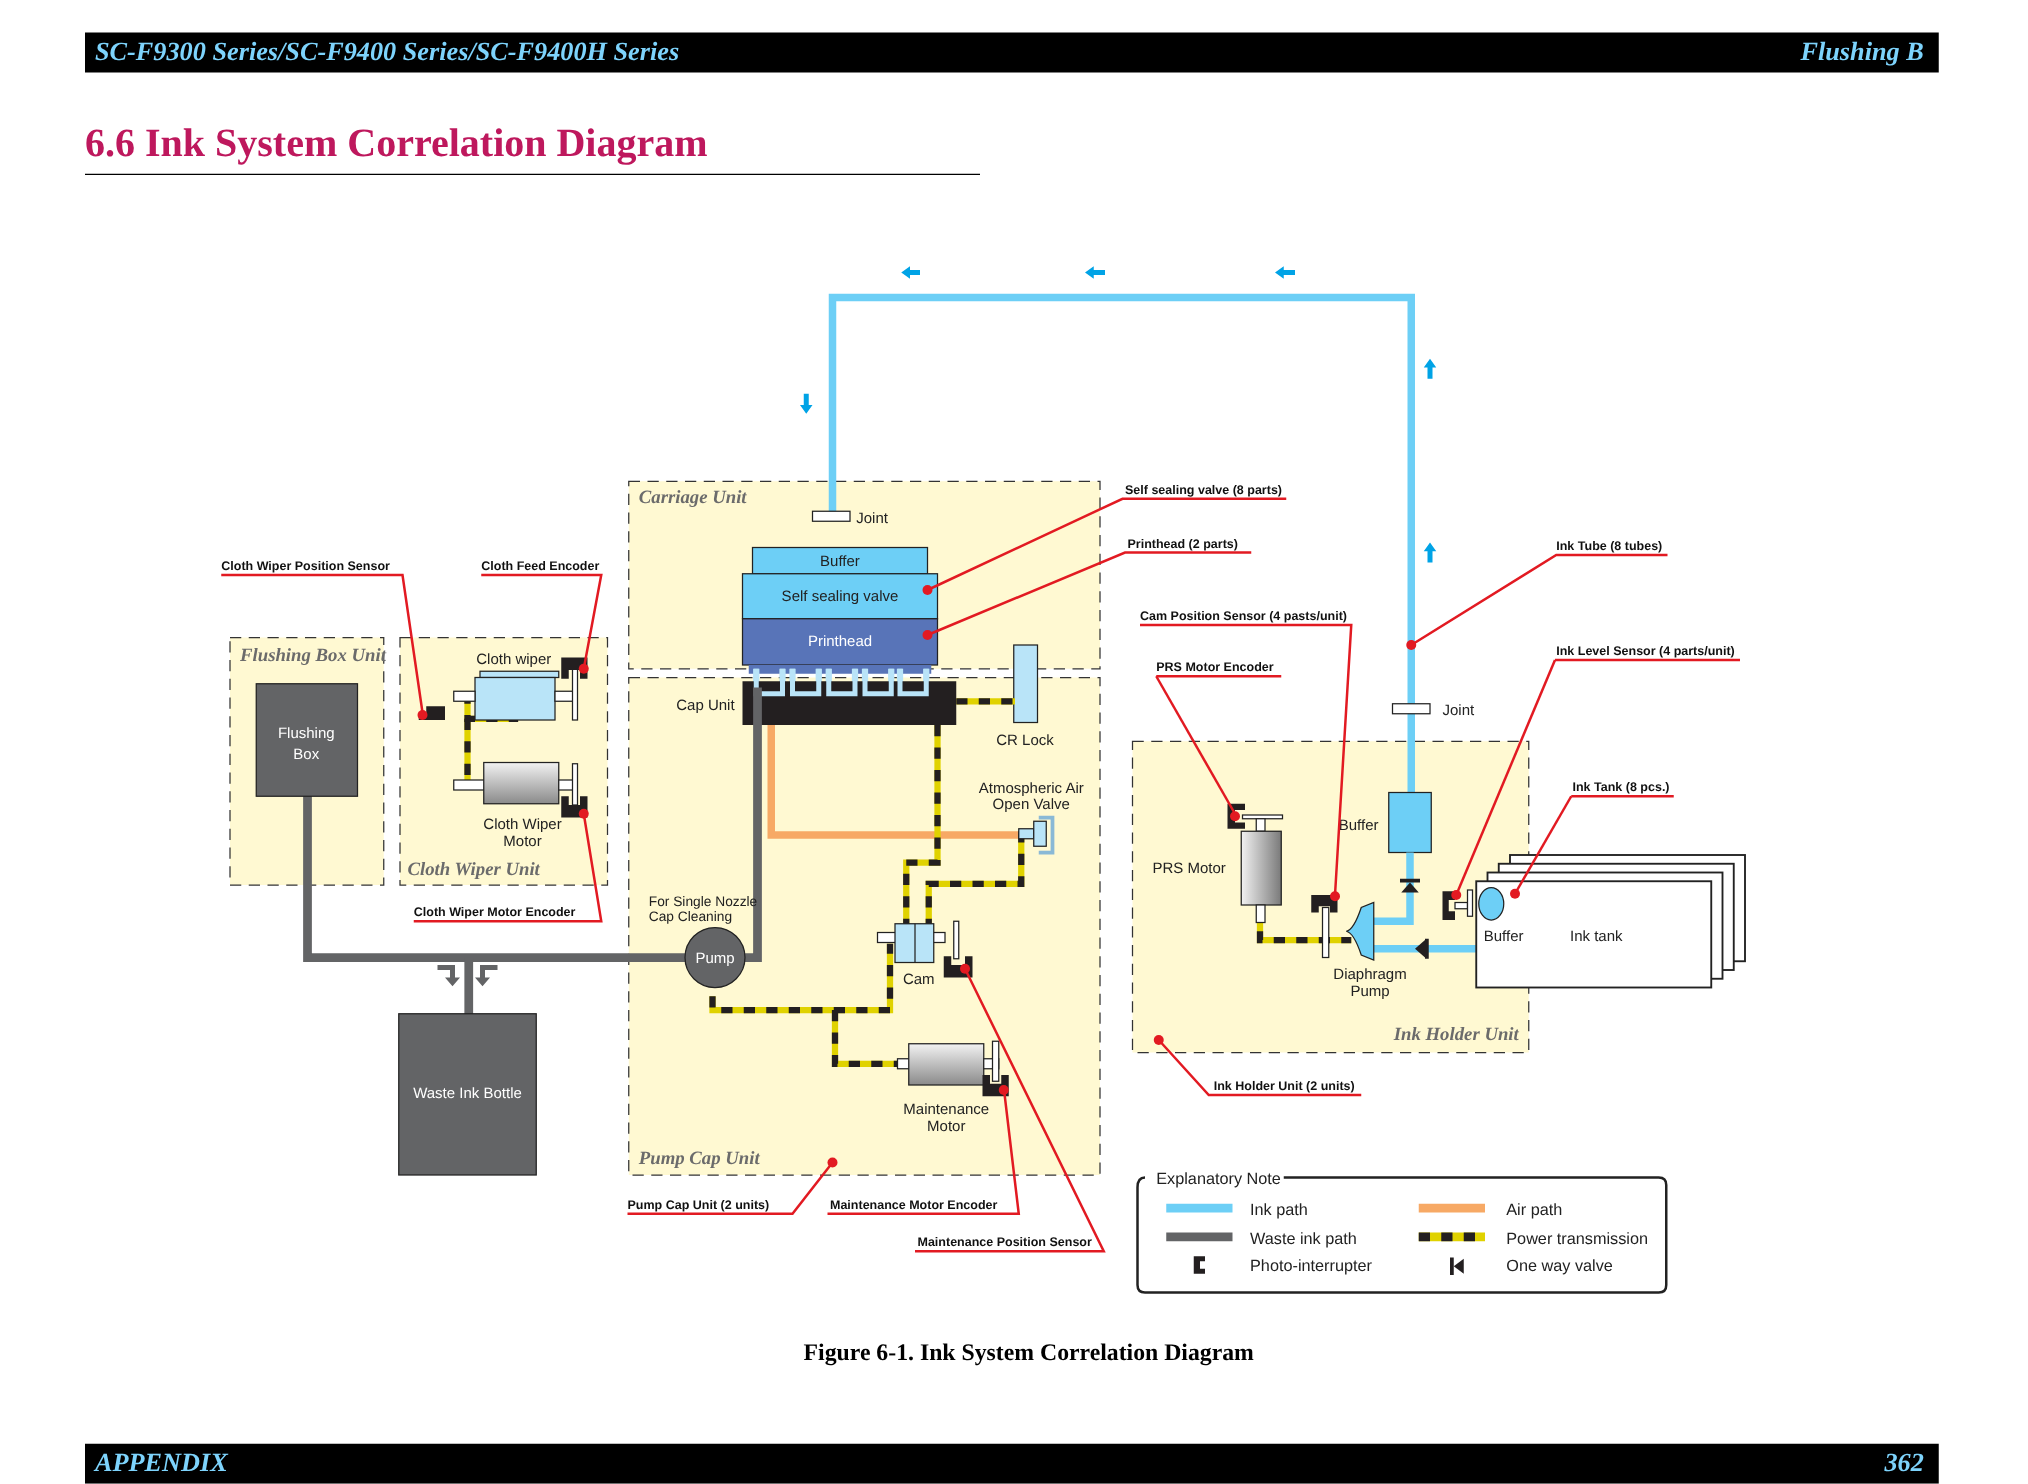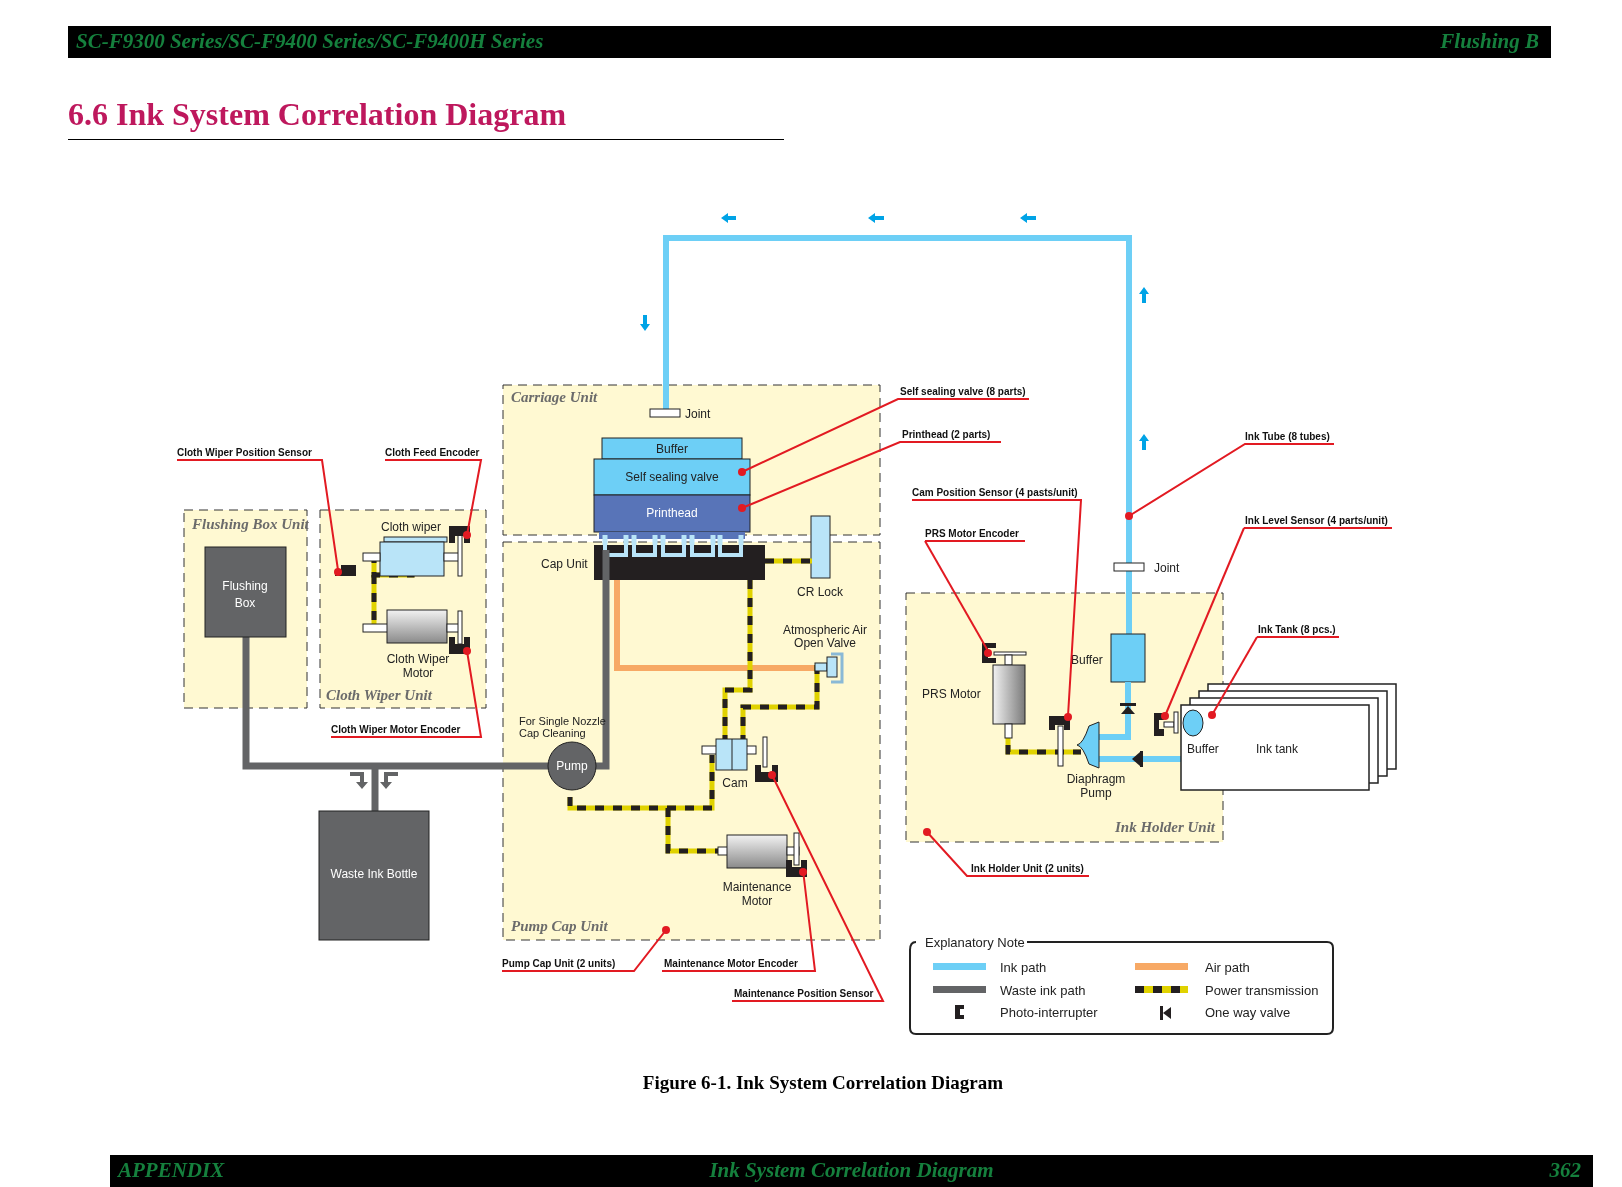--- a/index.html
+++ b/index.html
@@ -1,21 +1,21 @@
 <!DOCTYPE html>
 <html><head>
 <meta charset="utf-8">
 <style>
   html,body{margin:0;padding:0;background:#fff;}
   body{width:1622px;height:1187px;position:relative;overflow:hidden;font-family:"Liberation Sans",sans-serif;}
-  .hdr{position:absolute;left:68px;width:1483px;height:32px;background:#000;color:#15803d;
+  .hdr{position:absolute;left:68px;width:1483px;height:32px;background:#000;color:#7dd3fc;
        font-family:"Liberation Serif",serif;font-style:italic;font-weight:bold;font-size:21px;}
   .hdr span{position:absolute;top:3px;}
   #top-bar{top:26px;}
-  #bottom-bar{top:1155px;margin-left:42px;}
+  #bottom-bar{top:1155px;}
   .sec-title{position:absolute;left:68px;top:96px;font-family:"Liberation Serif",serif;font-weight:bold;font-size:32px;color:#be185d;}
   .sec-rule{position:absolute;left:68px;top:139px;width:716px;height:1px;background:#000;}
   .caption{position:absolute;left:0;width:1622px;top:1072px;text-align:center;font-family:"Liberation Serif",serif;font-weight:bold;font-size:19px;padding-left:12px;}
   svg{position:absolute;left:0;top:0;}
   .lbl{font-family:"Liberation Sans",sans-serif;font-size:12px;fill:#222;}
   .lblw{font-family:"Liberation Sans",sans-serif;font-size:12px;fill:#fff;}
   .callout{font-family:"Liberation Sans",sans-serif;font-size:10px;font-weight:bold;fill:#111;}
   .unit{font-family:"Liberation Serif",serif;font-style:italic;font-weight:bold;font-size:15px;fill:#6b6b6b;}
   .leg{font-family:"Liberation Sans",sans-serif;font-size:13px;fill:#222;}
 </style>
@@ -317,15 +317,14 @@
       <polygon points="1163,1013 1171,1007 1171,1019" fill="#231f20"></polygon>
     </g>
     <text class="leg" x="1205" y="1017">One way valve</text>
   </g>
 </svg>
 
 <div class="caption">Figure 6-1.  Ink System Correlation Diagram</div>
 
 <div class="hdr" id="bottom-bar">
   <span style="left:8px">APPENDIX</span>
-  <span style="left:0;right:0;text-align:center">Ink System Correlation Diagram</span>
   <span style="right:12px">362</span>
 </div>
 
 </body></html>

